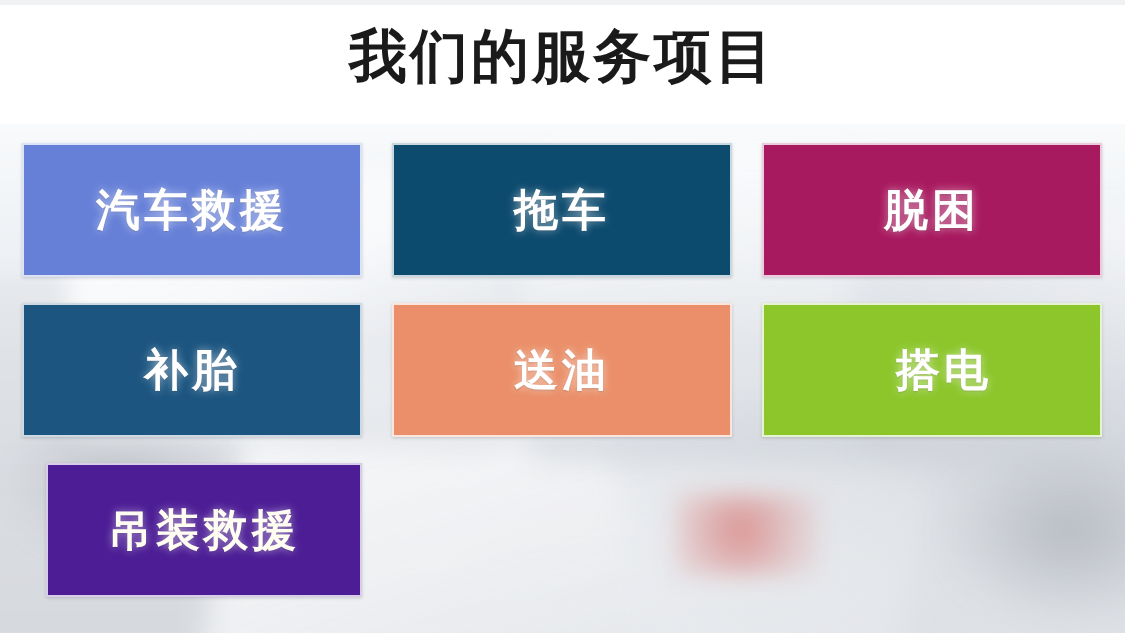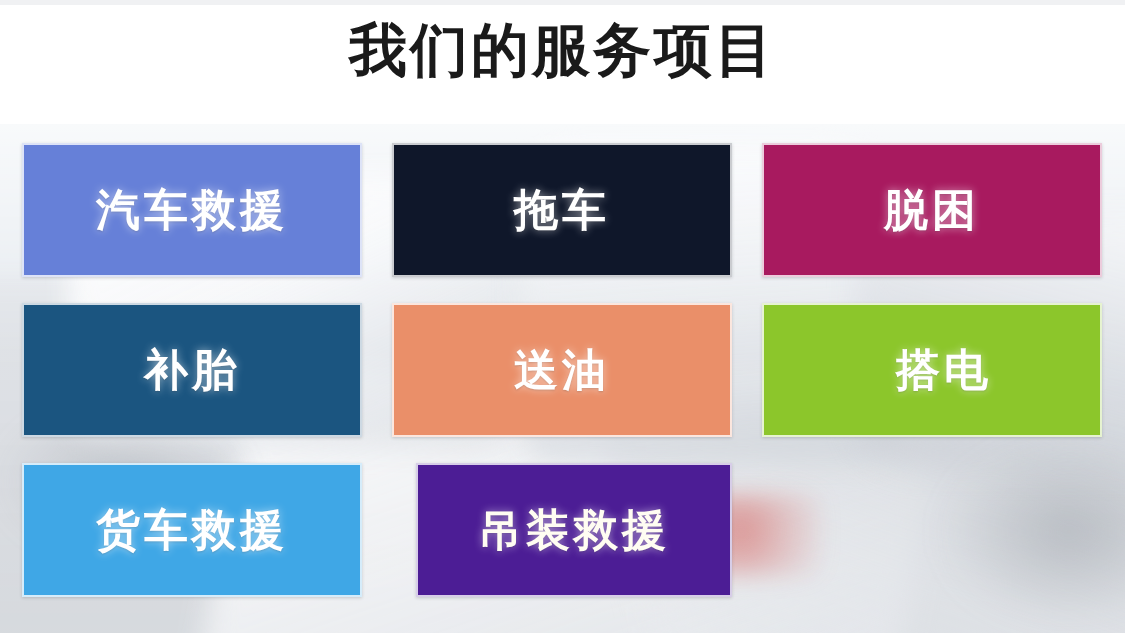--- a/index.html
+++ b/index.html
@@ -178,21 +178,21 @@
     left: 0;
     top: 0;
     width: 1125px;
     height: 5px;
     background: #f0f1f3;
     z-index: 3;
   }
   .poster-title {
     position: absolute;
     left: 0;
-    top: 16px;
+    top: 22px;
     width: 1125px;
     text-align: center;
     z-index: 4;
     color: #1a1a1a;
     font-family: "DejaVu Sans", "Liberation Sans", sans-serif;
     font-size: 58px;
     font-weight: 700;
     letter-spacing: 3px;
     line-height: 1.18;
     white-space: nowrap;
@@ -256,43 +256,40 @@
   <div class="header-band"></div>
   <div class="top-hairline"></div>
   <div class="poster-title">我们的服务项目</div>
 
   <div class="tile-grid">
 
     <div class="tile" style="background-color: rgb(102, 128, 216);">
       <span class="tile-label" style="color: rgb(255, 255, 255);">汽车救援</span>
     </div>
 
-    <div class="tile" style="background-color: #0f172a; text-align: right;">
+    <div class="tile" style="background-color: #0c4a6e; text-align: right;">
       <span class="tile-label" style="color: rgb(255, 255, 255);">拖车</span>
     </div>
 
     <div class="tile" style="background-color: rgb(168, 26, 95);">
       <span class="tile-label" style="color: rgb(255, 255, 255);">脱困</span>
     </div>
 
     <div class="tile" style="background-color: rgb(27, 85, 128);">
       <span class="tile-label" style="color: rgb(255, 255, 255);">补胎</span>
     </div>
 
 
     <div class="tile" style="background-color: rgb(234, 143, 105);">
       <span class="tile-label" style="color: rgb(255, 255, 255);">送油</span>
     </div>
 
     <div class="tile" style="background-color: rgb(140, 198, 43); padding-left: 24px;">
       <span class="tile-label" style="color: rgb(255, 255, 255);">搭电</span>
     </div>
 
-    <div class="tile" style="background-color: rgb(63, 167, 230);">
-      <span class="tile-label" style="color: rgb(255, 255, 255);">货车救援</span>
-    </div>
 
     <div class="tile" style="background-color: #4c1d95; margin-left: 24px;">
       <span class="tile-label" style="color: rgb(255, 253, 242);">吊装救援</span>
     </div>
 
   </div>
 </div>
 
 </body></html>

